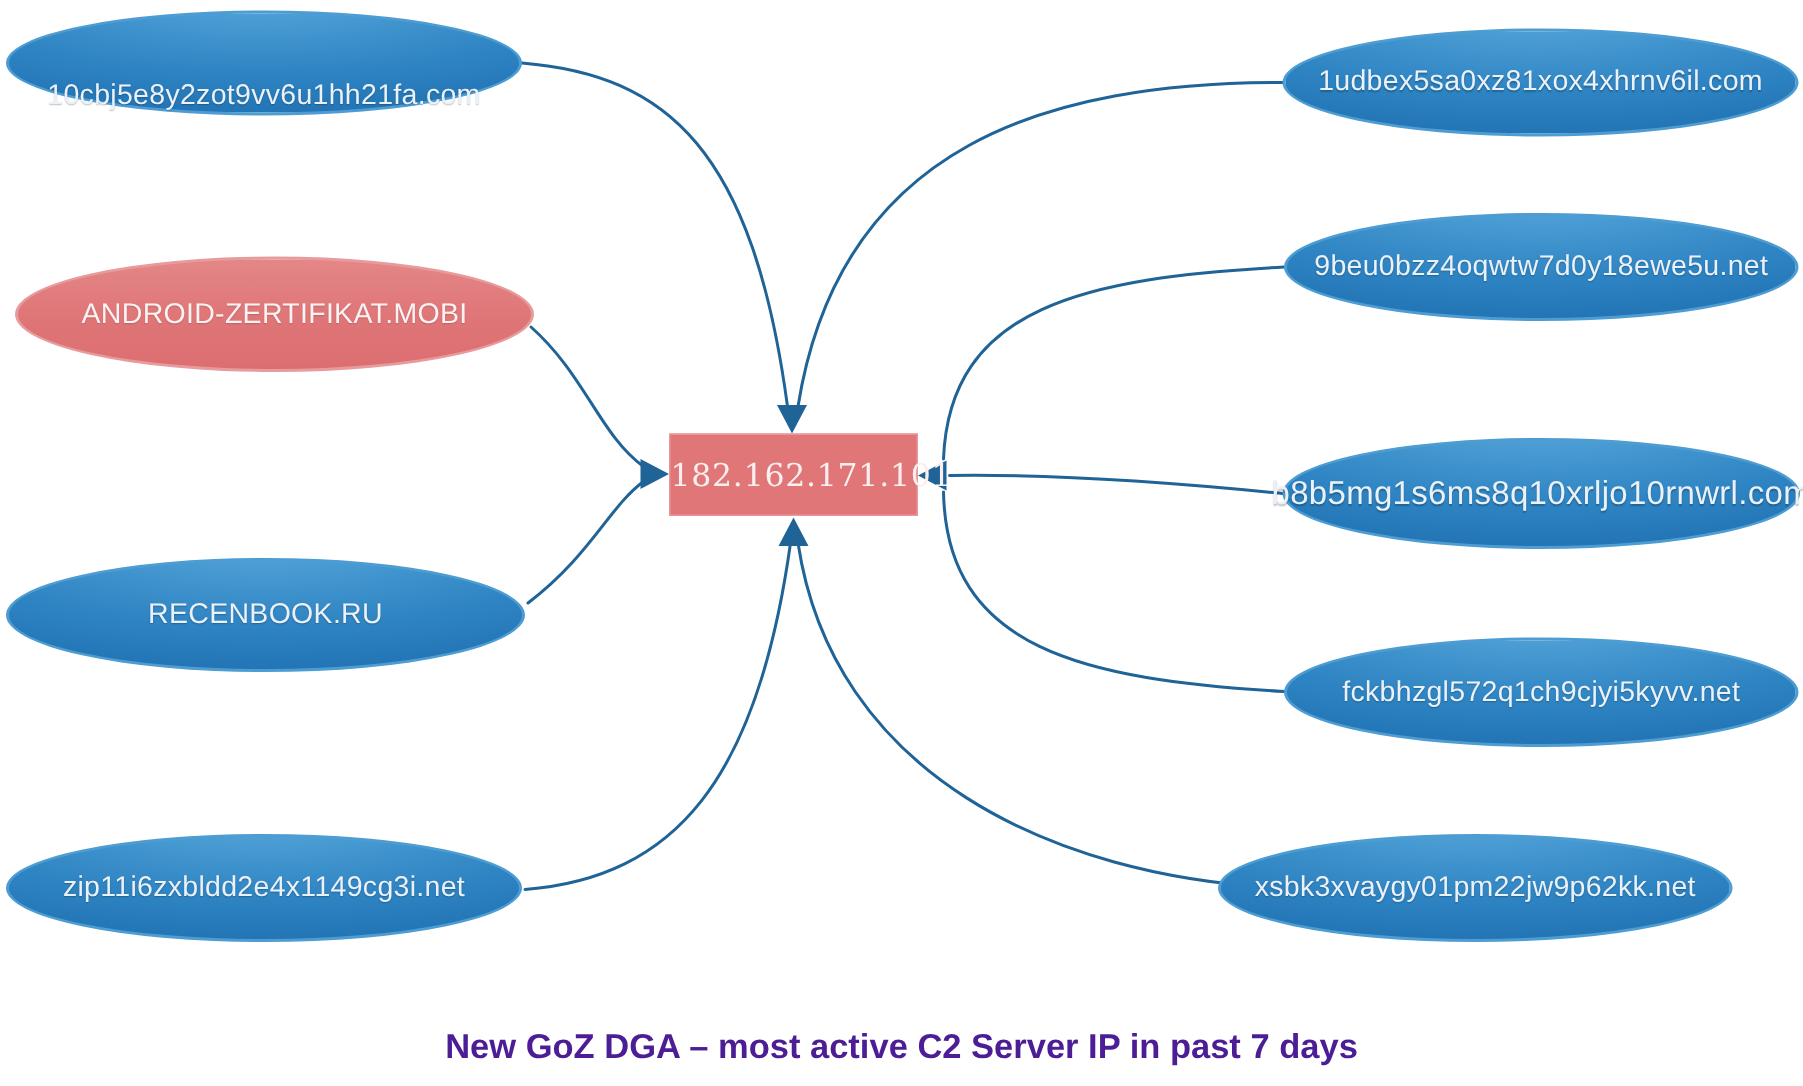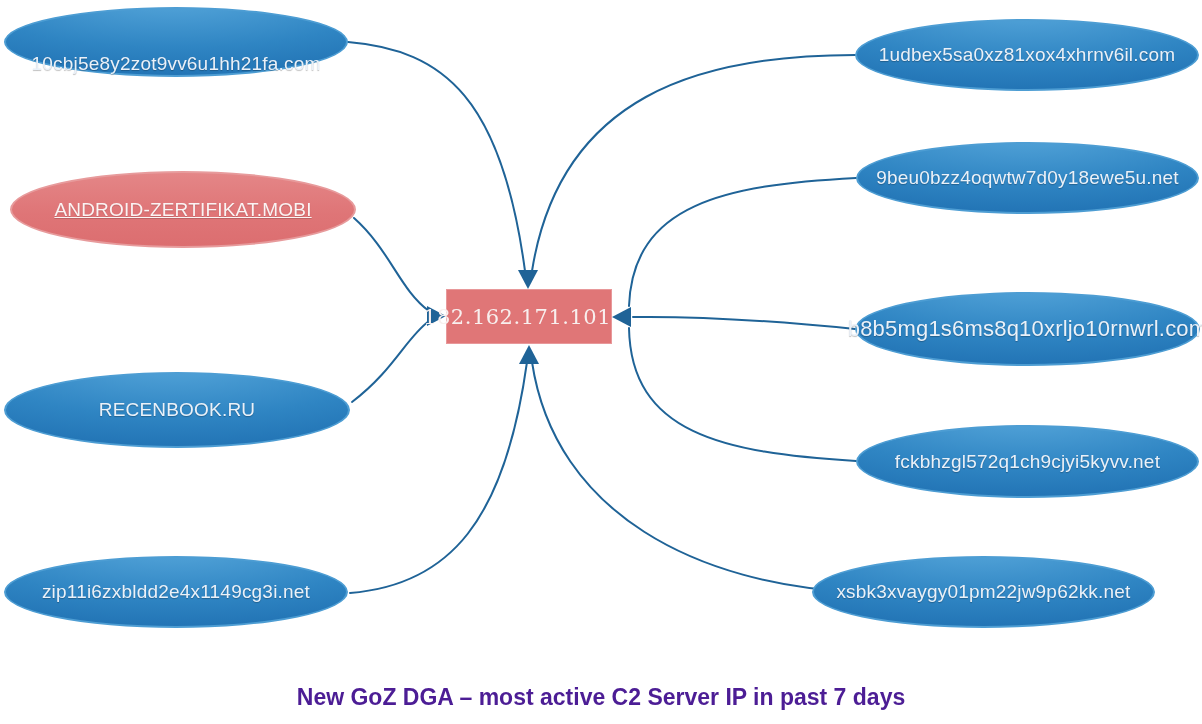--- a/index.html
+++ b/index.html
@@ -4,23 +4,23 @@
 <style>
   html,body{margin:0;padding:0;background:#ffffff;}
   #canvas{position:relative;width:1202px;height:724px;background:#ffffff;overflow:hidden;
           font-family:"Liberation Sans",sans-serif;}
   #edges{position:absolute;left:0;top:0;width:1202px;height:724px;}
   .node{position:absolute;border-radius:50%;display:flex;align-items:center;justify-content:center;
         text-align:center;font-size:19px;letter-spacing:.2px;box-sizing:border-box;cursor:default;}
   .node-blue{background:radial-gradient(120% 150% at 50% -20%, #57a7db 0%, #2f85c3 52%, #1a69ac 100%);
              border:2px solid #4d9dd3;color:#eaf1f9;text-shadow:0 1px 1px rgba(0,0,0,.25);}
   .node-red{background:linear-gradient(180deg,#e48687 0%,#df7577 55%,#dc6e70 100%);
-            border:2px solid #e79b9c;color:#fbf3f3;text-shadow:0 1px 1px rgba(0,0,0,.15);text-decoration:underline;}
+            border:2px solid #e79b9c;color:#fbf3f3;text-shadow:0 1px 1px rgba(0,0,0,.15);}
   .center-rect{position:absolute;left:446px;top:289px;width:166px;height:55px;box-sizing:border-box;
-               background:#e07677;border:1px solid #e8989a;display:flex;align-items:center;justify-content:flex-end;
+               background:#e07677;border:1px solid #e8989a;display:flex;align-items:center;justify-content:flex-start;
                font-family:"DejaVu Serif",serif;font-size:21px;color:#f8efee;letter-spacing:.5px;}
   .caption{position:absolute;left:0;right:0;top:684px;text-align:center;
            font-weight:bold;font-size:23px;color:#4c1d95;}
 </style>
 </head>
 <body>
 
 <div id="canvas">
 
   <svg id="edges" viewBox="0 0 1202 724" xmlns="http://www.w3.org/2000/svg">

